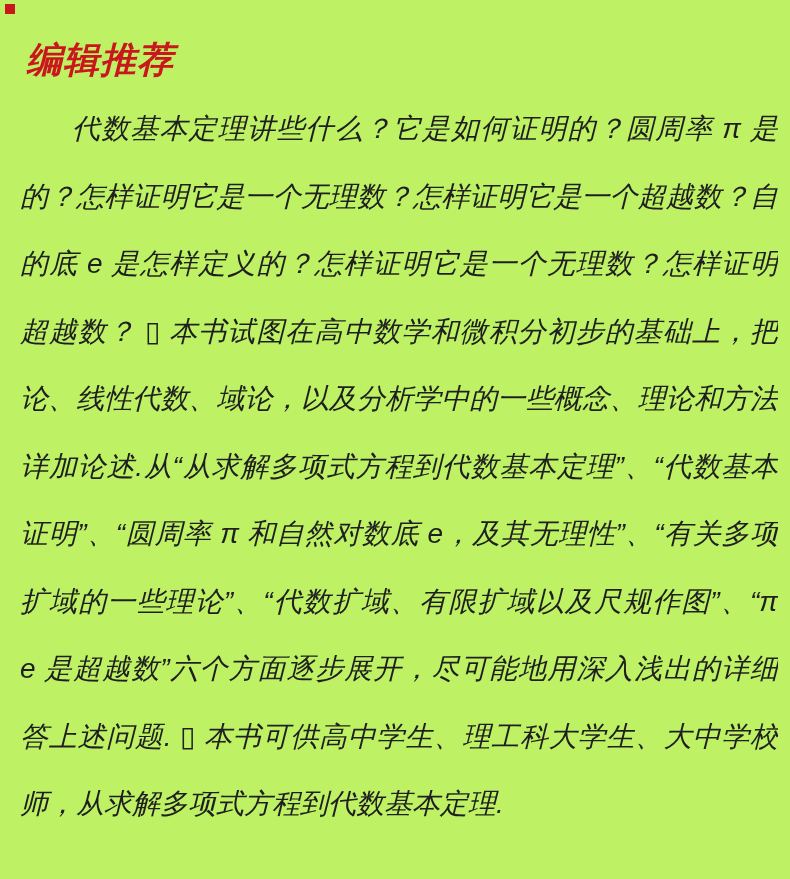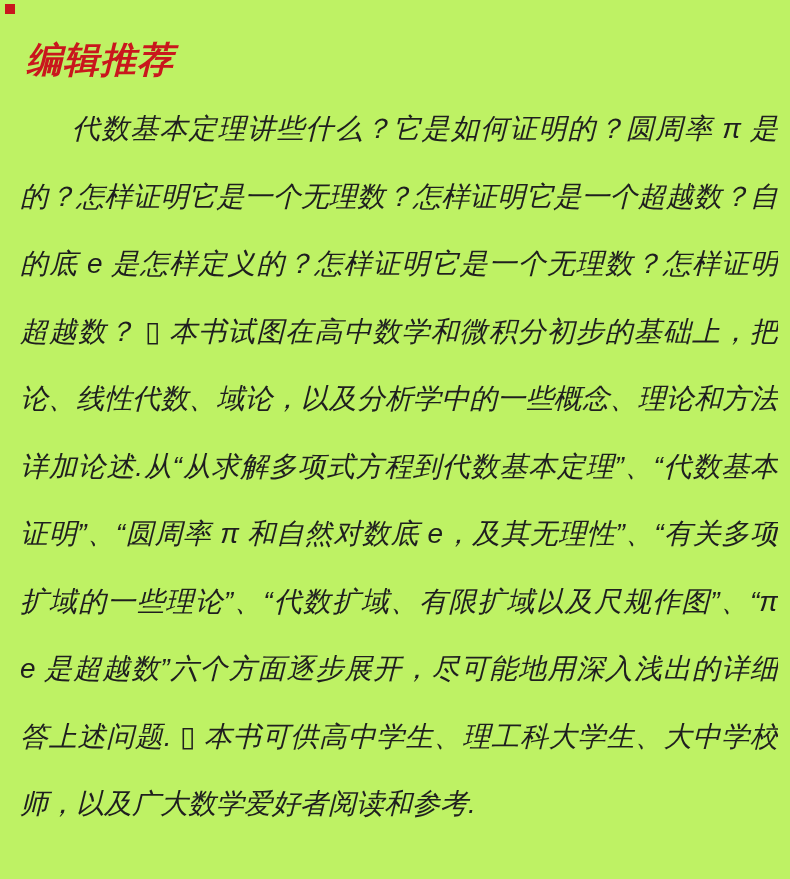--- a/index.html
+++ b/index.html
@@ -63,16 +63,16 @@
     <div class="line first">代数基本定理讲些什么？它是如何证明的？圆周率 π 是怎样得出</div>
     <div class="line">的？怎样证明它是一个无理数？怎样证明它是一个超越数？自然对数</div>
     <div class="line">的底 e 是怎样定义的？怎样证明它是一个无理数？怎样证明它是一个</div>
     <div class="line">超越数？ ▯ 本书试图在高中数学和微积分初步的基础上，把多项式理</div>
     <div class="line">论、线性代数、域论，以及分析学中的一些概念、理论和方法串在一起</div>
     <div class="line">详加论述.从“从求解多项式方程到代数基本定理”、“代数基本定理的</div>
     <div class="line">证明”、“圆周率 π 和自然对数底 e，及其无理性”、“有关多项式与</div>
     <div class="line">扩域的一些理论”、“代数扩域、有限扩域以及尺规作图”、“π 以及</div>
     <div class="line">e 是超越数”六个方面逐步展开，尽可能地用深入浅出的详细论述去解</div>
     <div class="line">答上述问题. ▯  本书可供高中学生、理工科大学生、大中学校数学教</div>
-    <div class="line last">师，以及广大数学爱好者阅读和参考.</div>
+    <div class="line last">师，从求解多项式方程到代数基本定理.</div>
   </div>
 
 </div>
 
 </body></html>

